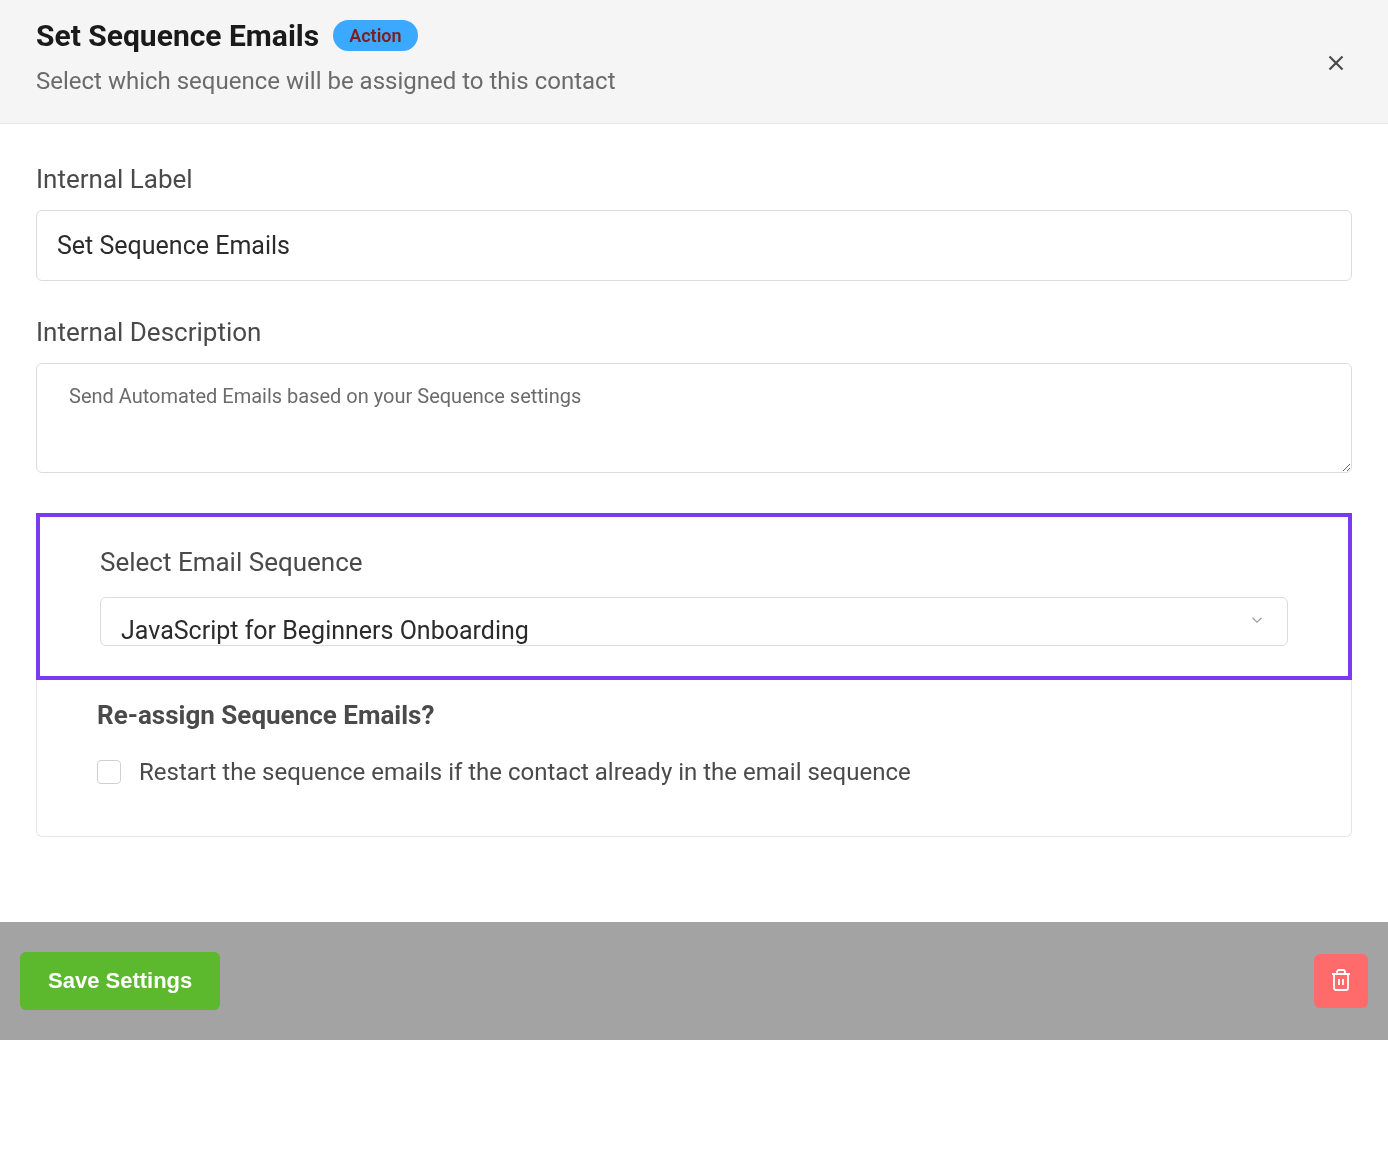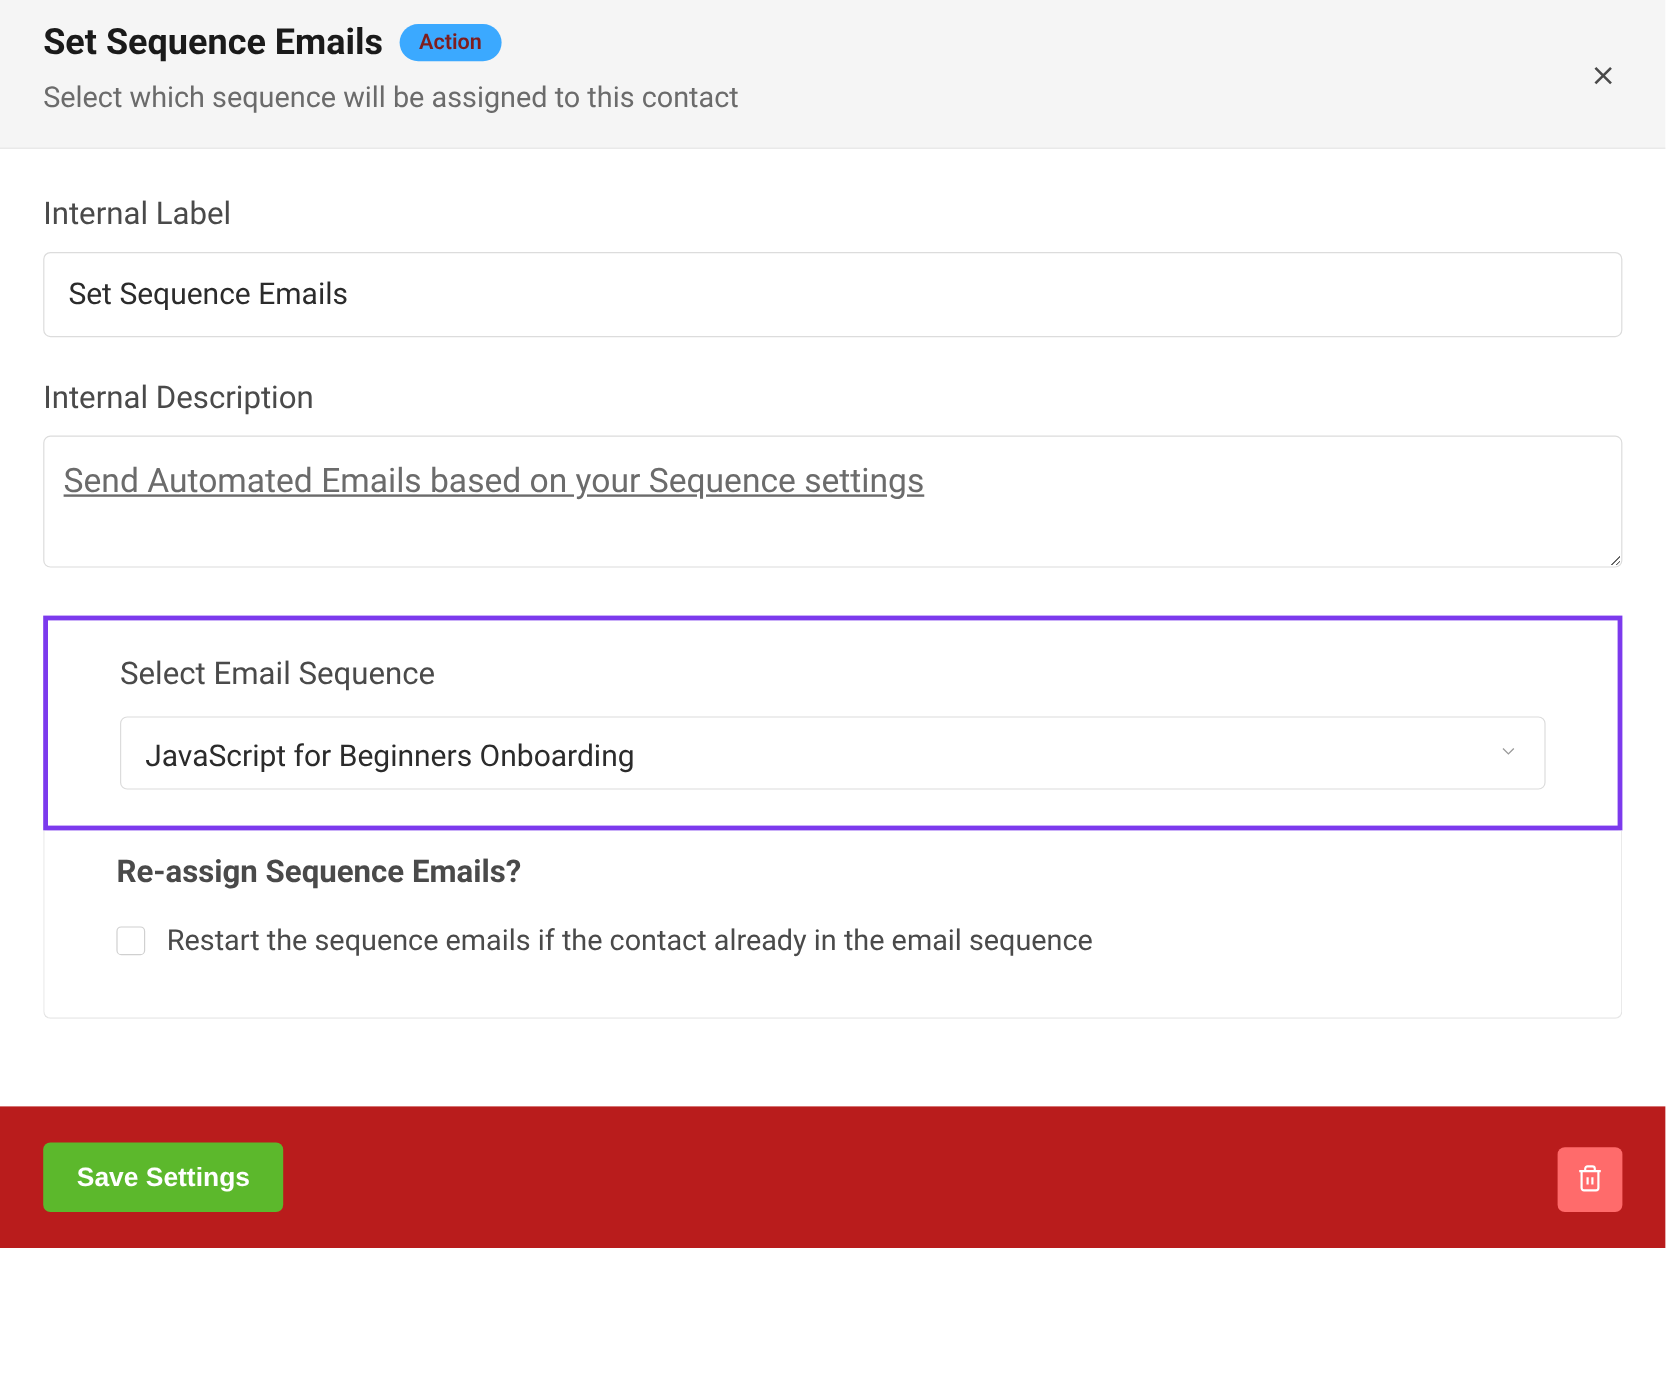--- a/index.html
+++ b/index.html
@@ -82,48 +82,47 @@
       width: 100%;
       font-size: 25px;
       padding: 20px 20px;
       border: 1px solid #dcdcdc;
       border-radius: 6px;
       color: #2b2b2b;
       font-family: inherit;
     }
     .textarea-input {
       width: 100%;
-      font-size: 28px;
-      padding: 20px 16px;
+      font-size: 20px;
+      padding: 20px 32px;
       border: 1px solid #dcdcdc;
       border-radius: 6px;
       color: #6b6b6b;
       font-family: inherit;
       resize: both;
       min-height: 110px;
-      text-decoration: underline;
     }
     .highlighted-section {
       border: 4px solid #7c3aed;
       padding: 30px 60px 30px 60px;
       margin-bottom: 0;
       border-bottom: 4px solid #7c3aed;
     }
     .highlighted-section .field-label {
       font-size: 26px;
       margin-bottom: 20px;
     }
     .select-wrapper {
       position: relative;
       width: 100%;
     }
     .select-input {
       width: 100%;
       font-size: 25px;
-      padding: 18px 50px 12px 20px;
+      padding: 18px 50px 0 20px;
       border: 1px solid #dcdcdc;
       border-radius: 6px;
       color: #2b2b2b;
       font-family: inherit;
       background: #ffffff;
       cursor: pointer;
       appearance: none;
       text-align: left;
     }
     .select-chevron {
@@ -164,25 +163,25 @@
       background: #ffffff;
       cursor: pointer;
       flex-shrink: 0;
     }
     .checkbox-label {
       font-size: 24px;
       color: #4a4a4a;
       font-weight: 400;
     }
     .footer {
-      background: #b91c1c;
-      padding: 30px 36px;
+      background: #a3a3a3;
+      padding: 30px 20px;
       display: flex;
       justify-content: space-between;
-      align-items: flex-end;
+      align-items: center;
       position: absolute;
       bottom: 0;
       left: 0;
       right: 0;
       width: 1388px;
     }
     .save-btn {
       background: #5cb82c;
       color: #ffffff;
       font-size: 22px;

